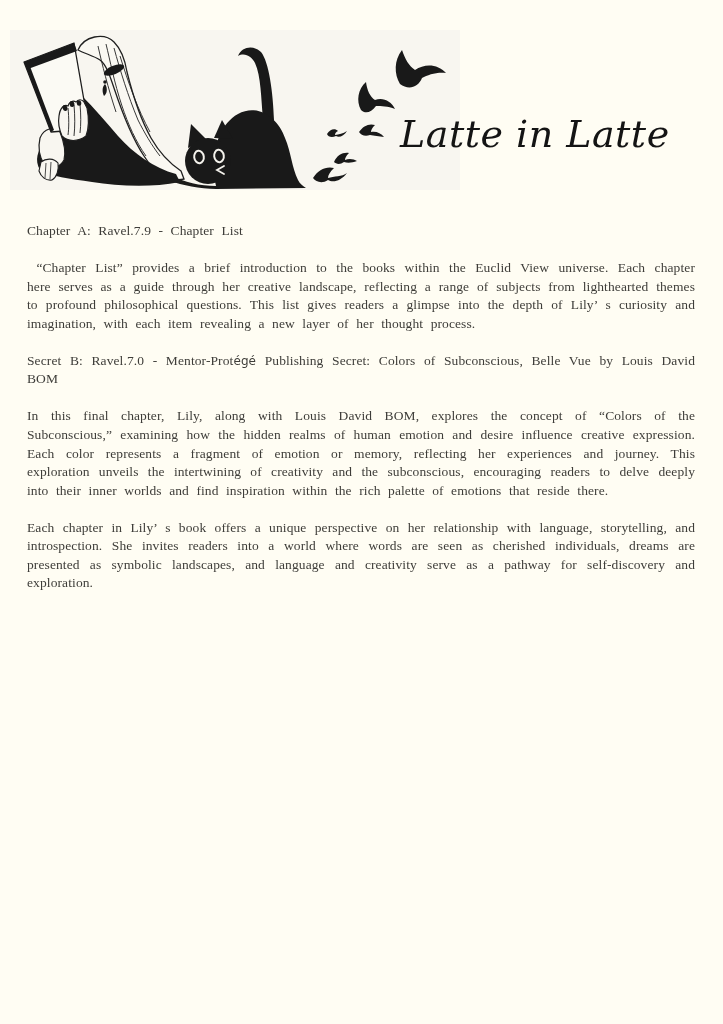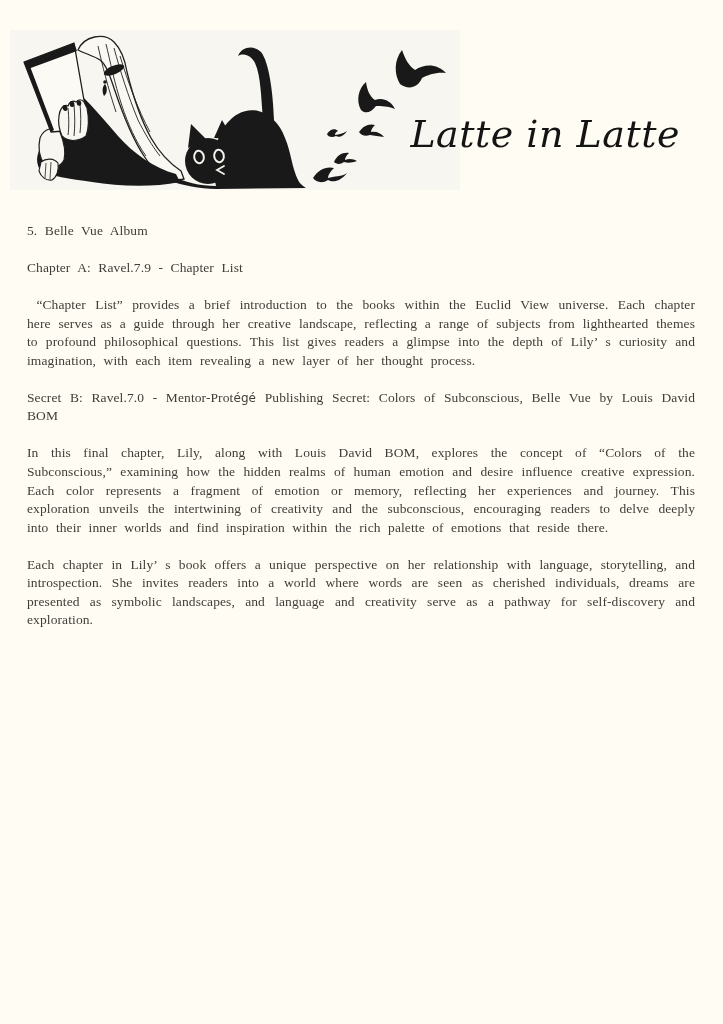--- a/index.html
+++ b/index.html
@@ -10,21 +10,21 @@
     font-family:"Liberation Serif", serif;
     overflow:hidden;
   }
   .hero-art{
     position:absolute;left:10px;top:30px;width:450px;height:160px;
     background:#f8f6f0;
   }
   .hero-art svg{display:block;width:100%;height:100%;}
   .site-title{
     position:absolute;left:400px;top:110px;width:280px;margin:0;
-    text-align:right;
+    text-align:left;
     font-family:"DejaVu Serif", serif;
     font-style:italic;font-weight:400;
     font-size:38px;line-height:48px;
     color:#141414;letter-spacing:.5px;
     white-space:nowrap;
   }
   .article{
     position:absolute;left:27px;top:222px;width:668px;
     color:#3e3d39;
     font-size:13.5px;line-height:18.6px;
@@ -113,21 +113,20 @@
                    C 20,12 15,12 12,11 C 8,14 4,13 2,11 Z" transform="translate(322,121)"></path>
           <path d="M 0,15 C 5,7 13,3 21,5 C 17,9 15,12 15,15 C 21,13 29,14 34,10
                    C 28,18 20,20 15,17 C 9,21 3,19 0,15 Z" transform="translate(303,133)"></path>
         </g>
       </svg>
     </div>
     <h1 class="site-title">Latte in Latte</h1>
   </header>
 
   <main class="article">
-    <p>5. Belle Vue Album</p>
     <p>Chapter A: Ravel.7.9 - Chapter List</p>
     <p>&nbsp;“Chapter List”  provides a brief introduction to the books within the Euclid View universe. Each chapter here serves as a guide through her creative landscape, reflecting a range of subjects from lighthearted themes to profound philosophical questions. This list gives readers a glimpse into the depth of Lily’ s curiosity and imagination, with each item revealing a new layer of her thought process.</p>
     <p><span>Secret B: Ravel.7.0 - Mentor-Prot</span><b class="accent">égé</b><span> Publishing Secret: Colors of Subconscious, Belle Vue by Louis David BOM</span></p>
     <p>In this final chapter, Lily, along with Louis David BOM, explores the concept of  “Colors of the Subconscious,” examining how the hidden realms of human emotion and desire influence creative expression. Each color represents a fragment of emotion or memory, reflecting her experiences and journey. This exploration unveils the intertwining of creativity and the subconscious, encouraging readers to delve deeply into their inner worlds and find inspiration within the rich palette of emotions that reside there.</p>
     <p>Each chapter in Lily’ s book offers a unique perspective on her relationship with language, storytelling, and introspection. She invites readers into a world where words are seen as cherished individuals, dreams are presented as symbolic landscapes, and language and creativity serve as a pathway for self-discovery and exploration.</p>
   </main>
 
 </div>
 
 </body></html>

